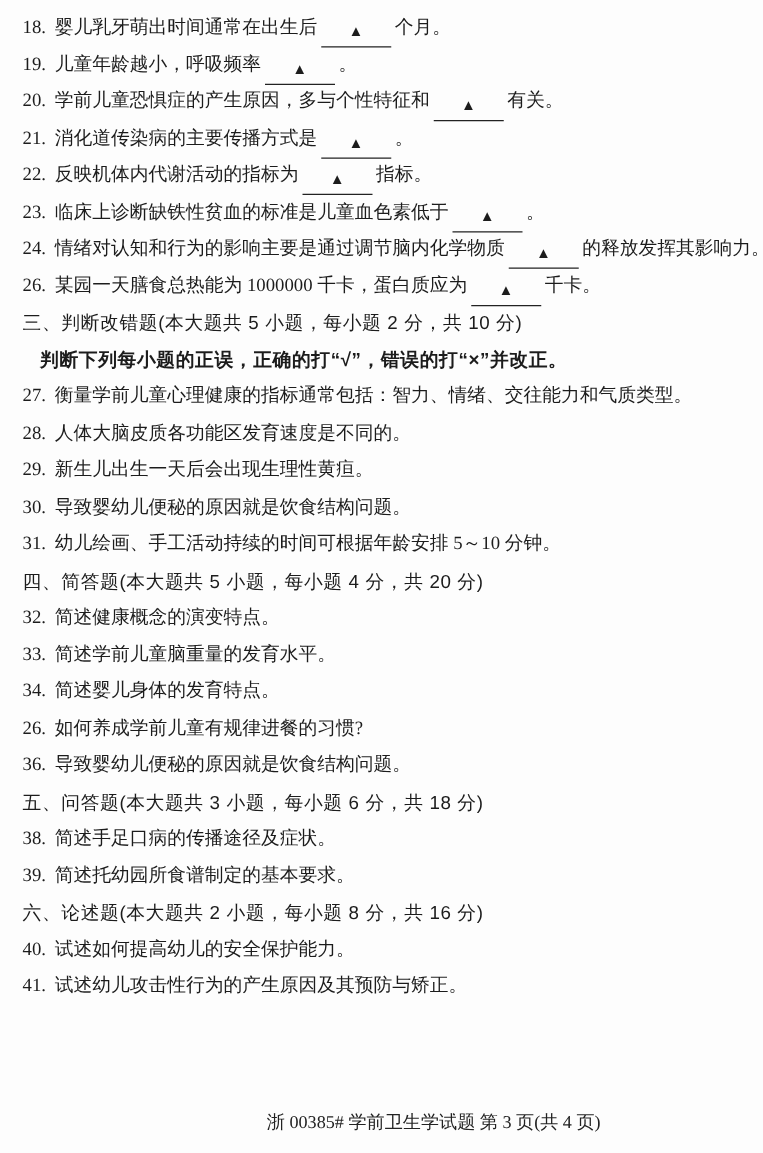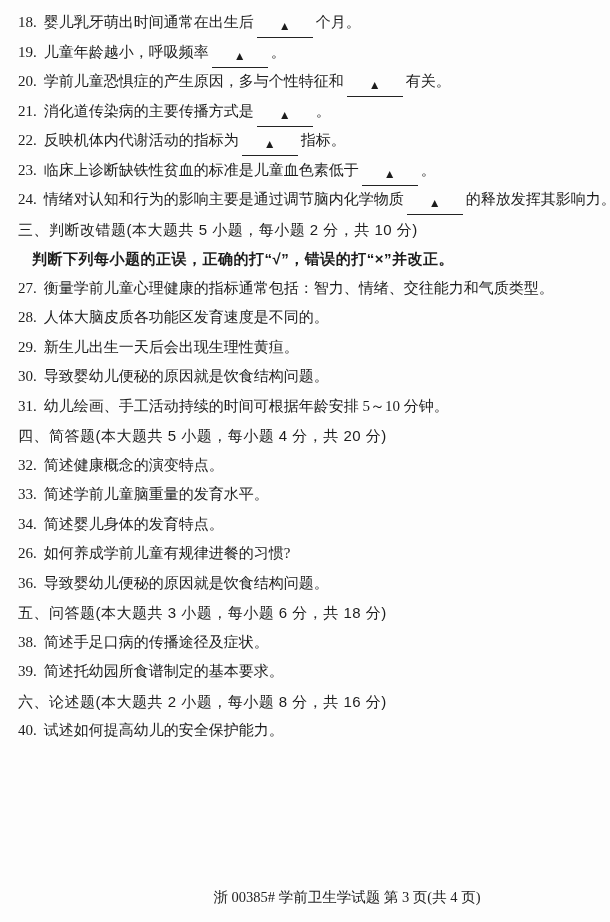--- a/index.html
+++ b/index.html
@@ -78,20 +78,23 @@
   </div>
   <div class="line">
     <span class="num">22.</span><span class="txt">反映机体内代谢活动的指标为</span><span class="blank"><span class="tri">▲</span></span><span class="txt">指标。</span>
   </div>
   <div class="line">
     <span class="num">23.</span><span class="txt">临床上诊断缺铁性贫血的标准是儿童血色素低于</span><span class="blank"><span class="tri">▲</span></span><span class="txt">。</span>
   </div>
   <div class="line">
     <span class="num">24.</span><span class="txt">情绪对认知和行为的影响主要是通过调节脑内化学物质</span><span class="blank"><span class="tri">▲</span></span><span class="txt">的释放发挥其影响力。</span>
   </div>
+  <div class="line">
+    <span class="num">26.</span><span class="txt">某园一天膳食总热能为 1000000 千卡，蛋白质应为</span><span class="blank"><span class="tri">▲</span></span><span class="txt">千卡。</span>
+  </div>
 
   <div class="line section">三、判断改错题(本大题共 5 小题，每小题 2 分，共 10 分)</div>
   <div class="line instruction">判断下列每小题的正误，正确的打“√”，错误的打“×”并改正。</div>
 
   <div class="line">
     <span class="num">27.</span><span class="txt">衡量学前儿童心理健康的指标通常包括：智力、情绪、交往能力和气质类型。</span>
   </div>
   <div class="line">
     <span class="num">28.</span><span class="txt">人体大脑皮质各功能区发育速度是不同的。</span>
   </div>
@@ -127,16 +130,19 @@
     <span class="num">38.</span><span class="txt">简述手足口病的传播途径及症状。</span>
   </div>
   <div class="line">
     <span class="num">39.</span><span class="txt">简述托幼园所食谱制定的基本要求。</span>
   </div>
 
   <div class="line section">六、论述题(本大题共 2 小题，每小题 8 分，共 16 分)</div>
   <div class="line">
     <span class="num">40.</span><span class="txt">试述如何提高幼儿的安全保护能力。</span>
   </div>
+  <div class="line">
+    <span class="num">41.</span><span class="txt">试述幼儿攻击性行为的产生原因及其预防与矫正。</span>
+  </div>
 
 </div>
 
 <div class="footer">浙 00385# 学前卫生学试题 第 3 页(共 4 页)</div>
 
 </body></html>

